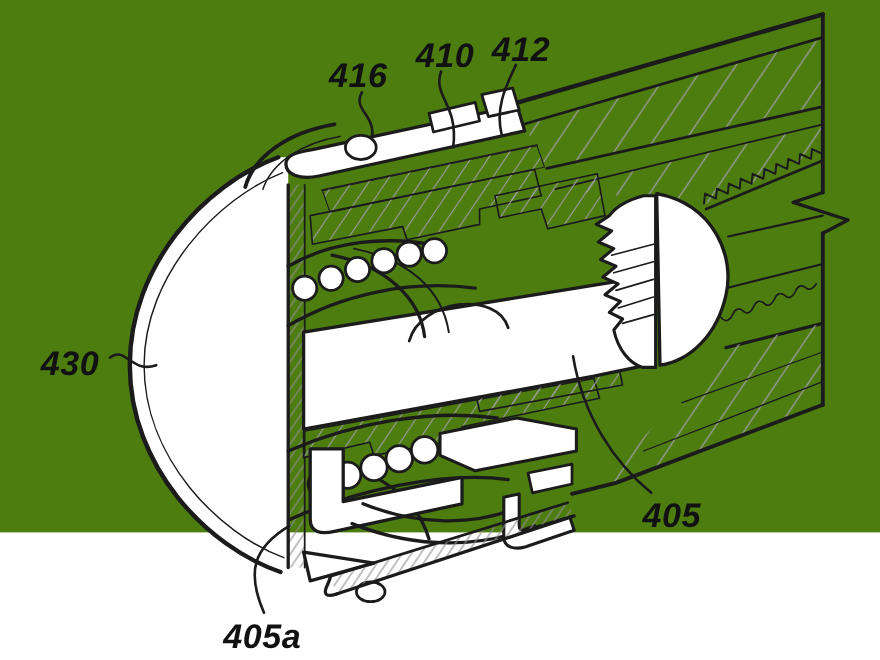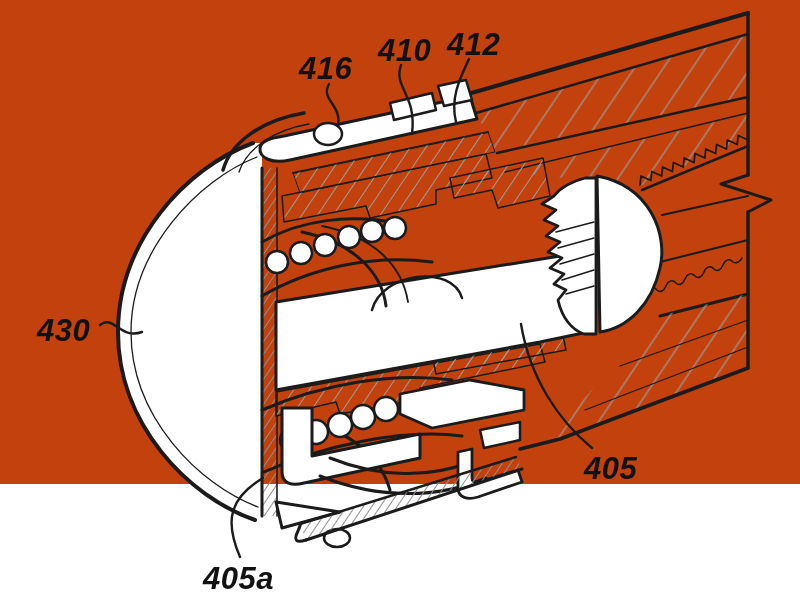--- a/index.html
+++ b/index.html
@@ -1,16 +1,16 @@
 <!DOCTYPE html>
 <html><head>
 <meta charset="utf-8">
 <style>
   html,body{margin:0;padding:0;background:#fff;width:800px;height:600px;overflow:hidden;}
-  .stage{position:relative;width:800px;height:484px;background:#c2410c;}
+  .stage{position:relative;width:800px;height:484px;background:#4d7c0f;}
   svg{display:block;}
   .ln{stroke:#1b1b1b;fill:none;stroke-linecap:round;stroke-linejoin:round;}
   .fillw{fill:#ffffff;stroke:#1b1b1b;stroke-linejoin:round;}
   .leader{stroke:#1b1b1b;stroke-width:2.4;fill:none;stroke-linecap:round;}
   .ref{font-family:"Liberation Sans",sans-serif;font-style:italic;font-weight:700;
        font-size:31px;fill:#111;letter-spacing:0.5px;}
 </style>
 </head>
 <body>
 

